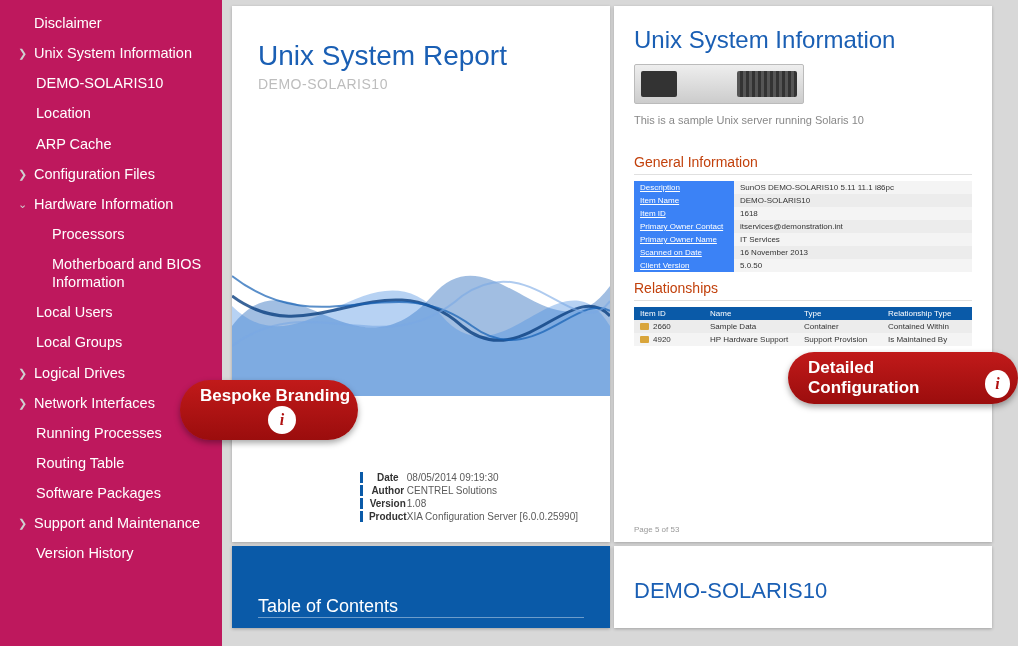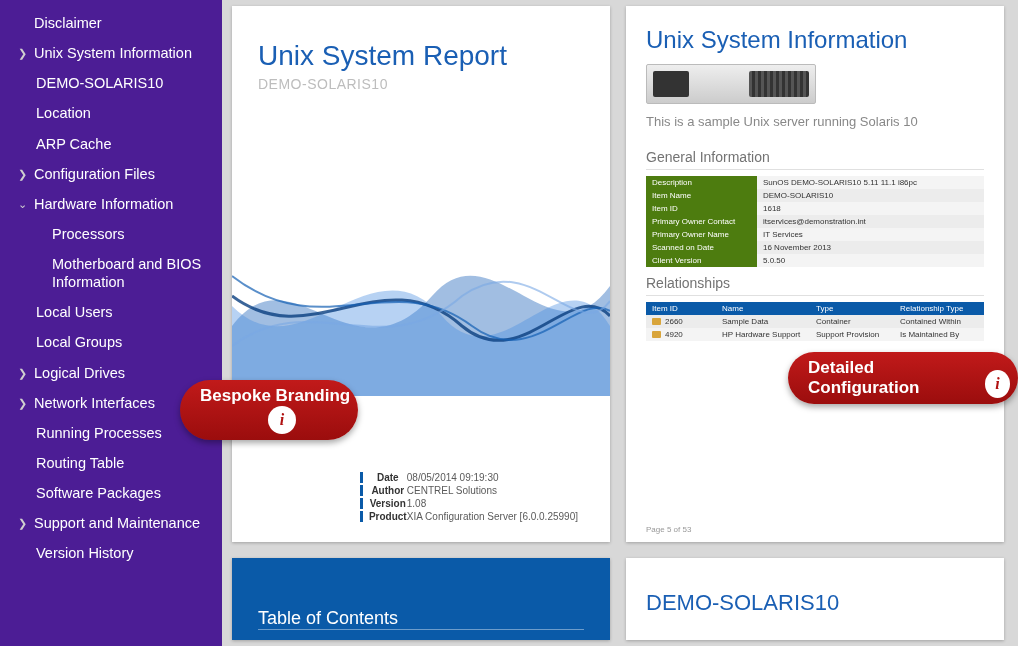--- a/index.html
+++ b/index.html
@@ -1,49 +1,49 @@
 <!DOCTYPE html>
 <html><head>
 <meta charset="utf-8">
 <style>
   * { box-sizing: border-box; margin: 0; padding: 0; }
   body { font-family: "Segoe UI", Arial, sans-serif; background: #d8d8d8; width: 1018px; height: 646px; overflow: hidden; }
   .root { display: flex; width: 1018px; height: 646px; }
-  .sidebar { width: 222px; background: #4c1d95; color: #fff; padding-top: 8px; font-size: 14.5px; overflow-y: auto; }
+  .sidebar { width: 222px; background: #be185d; color: #fff; padding-top: 8px; font-size: 14.5px; overflow-y: auto; }
   .nav-item { display: flex; align-items: flex-start; padding: 6px 12px 6px 18px; cursor: pointer; line-height: 1.25; }
   .nav-item.child { padding-left: 36px; }
   .nav-item.grandchild { padding-left: 52px; }
   .nav-item .chev { width: 14px; display: inline-block; font-size: 11px; margin-right: 2px; margin-top: 3px; color: #cfcfcf; }
   .main { flex: 1; position: relative; background: #d8d8d8; padding: 6px 0 0 0; }
-  .pages { display: flex; flex-wrap: wrap; gap: 16px; padding: 0 10px; border-radius: 21px; }
+  .pages { display: flex; flex-wrap: wrap; gap: 4px; padding: 0 10px; border-radius: 21px; }
   .page { background: #fff; width: 378px; height: 536px; box-shadow: 0 1px 3px rgba(0,0,0,.25); position: relative; overflow: hidden; }
   .page.lower { height: 82px; }
   
   .cover { padding: 34px 26px 0 26px; }
   .cover h1 { font-weight: 300; color: #1a5fb4; font-size: 28px; }
   .cover .sub { color: #bdbdbd; font-size: 14px; letter-spacing: .5px; margin-top: 4px; }
   .wave { position: absolute; left: 0; right: 0; top: 200px; height: 190px; }
   .meta { position: absolute; right: 32px; bottom: 18px; font-size: 10px; color: #5a5a5a; text-align: center; }
   .meta-row { display: flex; margin: 2px 0; }
   .meta-row .bar { width: 3px; background: #0a5aa8; margin-right: 6px; }
   .meta-row .k { width: 38px; font-weight: 600; color: #333; }
   .meta-row .v { }
   
   .page2 { padding: 20px 20px 0 20px; font-size: 9px; color: #333; }
   .page2 h1 { font-weight: 300; color: #1a5fb4; font-size: 24px; margin-bottom: 10px; }
   .server-img { width: 170px; height: 40px; background: linear-gradient(#eee,#ccc); border: 1px solid #bbb; border-radius: 2px; margin-bottom: 10px; position: relative; }
   .server-img::before, .server-img::after { content:""; position:absolute; top:6px; bottom:6px; background:#333; border-radius:2px; }
   .server-img::before { left:6px; width:36px; }
   .server-img::after { right:6px; width:60px; background:repeating-linear-gradient(90deg,#555 0 3px,#333 3px 6px); }
-  .desc { color:#888; font-size:13px; margin-bottom: 20px; }
-  .sec-h { color:#737373; font-size: 14px; font-weight: 400; margin: 8px 0 4px 0; }
+  .desc { color:#888; font-size:11px; margin-bottom: 28px; }
+  .sec-h { color:#c2410c; font-size: 14px; font-weight: 400; margin: 8px 0 4px 0; }
   .hr { border: none; border-top: 1px solid #e0e0e0; margin-bottom: 6px; }
   table.info { width: 100%; border-collapse: collapse; font-size: 8px; }
   table.info td { padding: 2px 6px; }
-  table.info td.k { background: #4d7c0f; color: #fff; width: 111px; }
+  table.info td.k { background: #3b82f6; color: #fff; width: 100px; text-decoration: underline; }
   table.info td.v { background: #f4f4f4; }
   table.info tr:nth-child(even) td.v { background: #ececec; }
   table.rel { width: 100%; border-collapse: collapse; font-size: 8px; }
   table.rel th { background: #0a5aa8; color:#fff; text-align:left; padding:2px 6px; font-weight:400; }
   table.rel td { background:#f4f4f4; padding:2px 6px; }
   table.rel tr:nth-child(even) td { background:#ececec; }
   .folder { display:inline-block; width:9px; height:7px; background:#d9a53b; vertical-align:middle; margin-right:4px; border-radius:1px; }
   .pgnum { position:absolute; left:20px; bottom:8px; font-size:8px; color:#999; }
   
   .toc { background:#0a5aa8; color:#fff; padding: 50px 26px 0 26px; }

